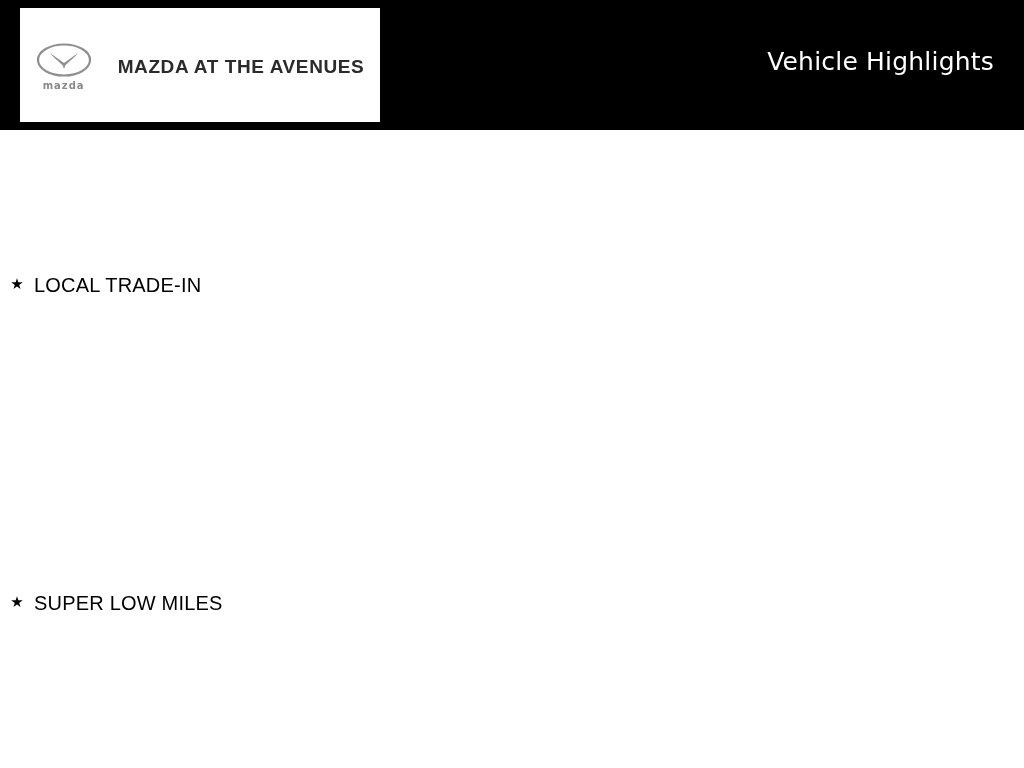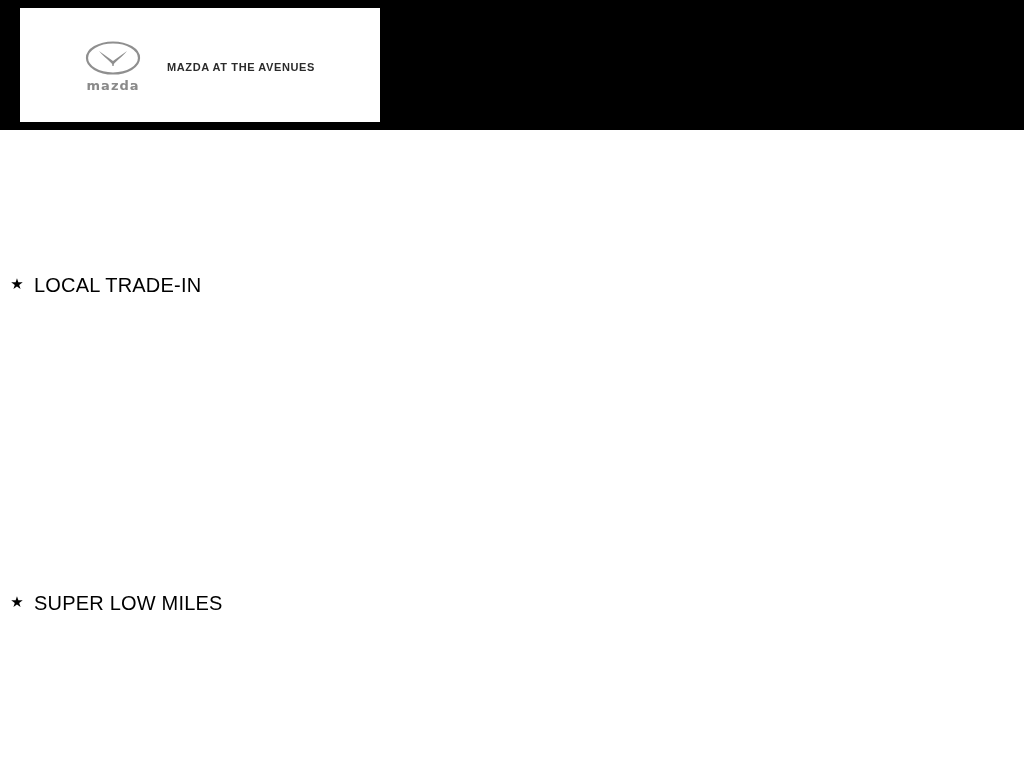--- a/index.html
+++ b/index.html
@@ -50,31 +50,31 @@
     align-items: center;
     justify-content: center;
   }
 
   .logo-mark svg {
     display: block;
   }
 
   .logo-wordmark {
     font-family: "DejaVu Sans", sans-serif;
-    font-size: 13px;
+    font-size: 10px;
     font-weight: bold;
     letter-spacing: 1px;
     color: #8a8a8a;
     margin-top: 3px;
     text-align: center;
   }
 
   .logo-dealer {
     font-family: "Liberation Sans", sans-serif;
-    font-size: 11px;
+    font-size: 19px;
     font-weight: bold;
     letter-spacing: 0.6px;
     color: #2b2b2b;
     white-space: nowrap;
   }
 
   .header-title {
     position: absolute;
     right: 30px;
     top: 49px;
@@ -136,20 +136,21 @@
           <ellipse cx="28" cy="17" rx="26" ry="15.5" fill="none" stroke="#8f8f8f" stroke-width="2.2"></ellipse>
           <path d="M28 20 L14 10 C20 17 24 19 28 24 C32 19 36 17 42 10 Z" fill="#8f8f8f"></path>
           <path d="M28 20 L28 25" stroke="#8f8f8f" stroke-width="1.4" fill="none"></path>
         </svg>
         <div class="logo-wordmark">mazda</div>
       </div>
       <div class="logo-dealer">MAZDA AT THE AVENUES</div>
     </div>
   </div>
 
+  <div class="header-title">Vehicle Highlights</div>
 </div>
 
 <div class="content">
 
   <div class="highlight" style="top:144px;">
     <span class="bullet">★</span>
     <span class="highlight-text">LOCAL TRADE-IN</span>
   </div>
 
   <div class="highlight" style="top:462px;">

